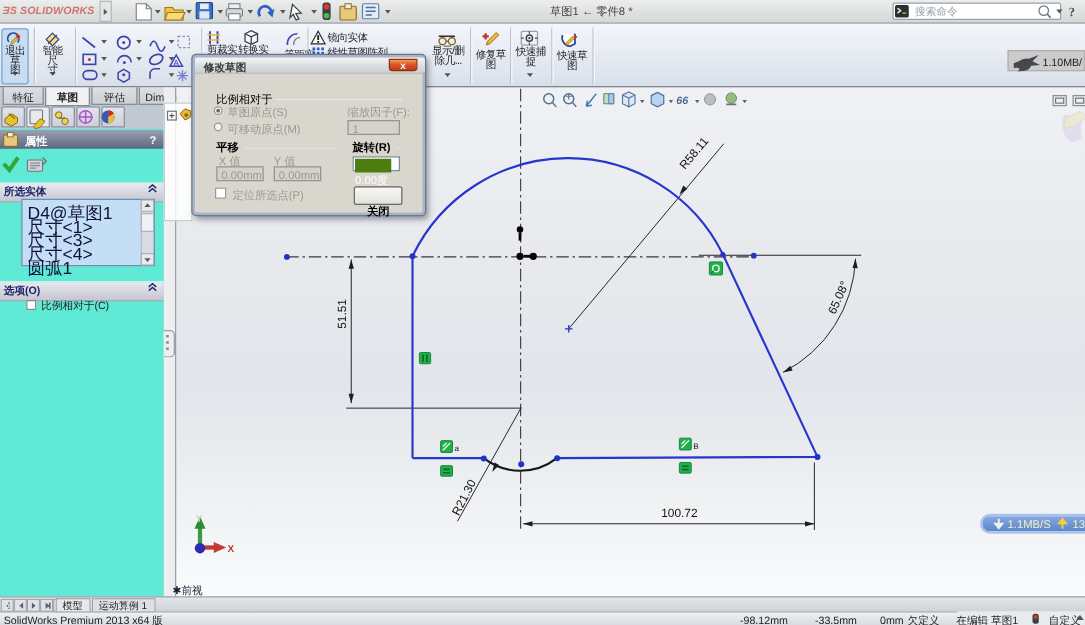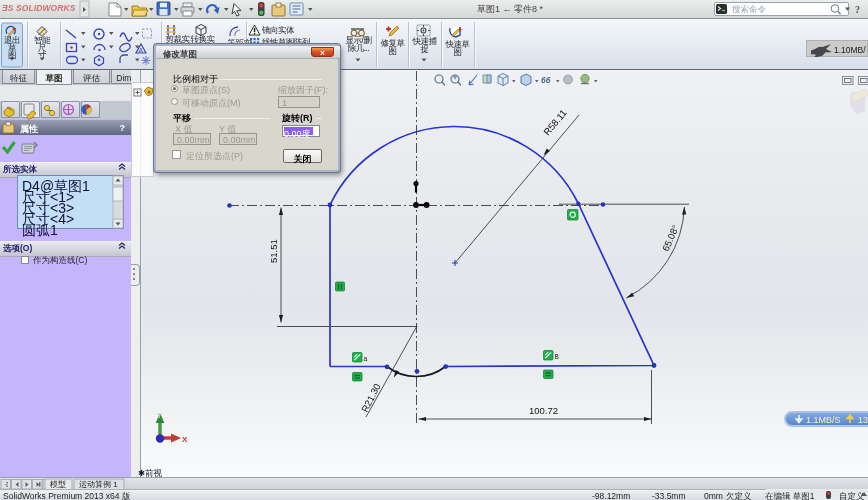--- a/index.html
+++ b/index.html
@@ -1,29 +1,29 @@
 <!DOCTYPE html>
 <html><head><meta charset="utf-8">
 <style>
 html,body{margin:0;padding:0}
 #app{position:relative;width:868px;height:500px;overflow:hidden;font-family:"Liberation Sans",sans-serif;background:#e8eaee;cursor:default}
 #app *{position:absolute;box-sizing:border-box}
 .t{white-space:nowrap;line-height:1}
 
 #titlebar{left:0;top:0;width:868px;height:19px;background:linear-gradient(#eceeed,#dfe1e0 55%,#d6d8d7);border-bottom:1px solid #8a9096}
 #logo{left:2px;top:4px;width:78px;height:13px;font-size:8.5px;font-weight:bold;font-style:italic;color:#d07272;letter-spacing:.1px}
-#titletext{left:440px;top:5px;width:140px;font-size:9px;color:#444;text-align:center}
+#titletext{left:440px;top:5px;width:140px;font-size:9px;color:#444;text-align:left}
 #search{left:714px;top:2px;width:135px;height:14px;background:#fff;border:1px solid #9aa2ab;border-radius:2px}
 
 #ribbon{left:0;top:19px;width:868px;height:51px;background:linear-gradient(#f3f6fa,#e4e9f1 60%,#d9dfe9);border-bottom:1px solid #5f6672}
 
 #cmtabs{left:0;top:70px;width:158px;height:15px;background:linear-gradient(#cdd1d7,#c2c7ce)}
 .cmtab{top:0;height:14px;background:linear-gradient(#dcdfe3,#cdd1d6);border:1px solid #868c95;border-top:none;font-size:8.5px;color:#222;text-align:center;padding-top:3px}
 
-#lpanel{left:0;top:101px;width:131px;height:392px;background:#c4b5fd}
+#lpanel{left:0;top:85px;width:131px;height:392px;background:#5eead4}
 #pmtabs{left:0;top:0;width:131px;height:18px;background:#c2c8d2}
 .pmtab{top:0;width:19px;height:17px;background:linear-gradient(#e2e5ea,#ccd1d9);border:1px solid #8d94a1;border-radius:2px 2px 0 0}
 #pmhdr{left:0;top:19px;width:131px;height:15px;background:linear-gradient(#99a0b2,#5f6780);color:#fff;font-size:9px;font-weight:bold}
 .sect{left:0;width:131px;height:16px;background:linear-gradient(#e8e8ee,#c6c6d2);border-top:1px solid #f2f2f6;border-bottom:1px solid #a9a9b8;color:#20246a;font-size:8.5px;font-weight:bold;padding:1px 0 0 3px}
 #listbox{left:17px;top:74px;width:107px;height:54px;background:#c3def5;border:1px solid #6e8cb0}
 .li{left:4px;font-size:14px;color:#10103a}
 
 #gfx{left:140px;top:70px;width:728px;height:407px;background:linear-gradient(#f0f1f4 0%,#e9ebee 25%,#e2e5ea 58%,#eef0f2 80%,#fafbfc 100%);border-left:1px solid #9aa0a8}
 #splitter{left:131px;top:70px;width:9px;height:407px;background:#eceef0}
 
@@ -248,21 +248,21 @@
     <div class="sect" style="top:61px">所选实体</div>
     <div id="listbox">
       <div class="li t" style="top:3px">D4@草图1</div>
       <div class="li t" style="top:14px">尺寸&lt;1&gt;</div>
       <div class="li t" style="top:25px">尺寸&lt;3&gt;</div>
       <div class="li t" style="top:36px">尺寸&lt;4&gt;</div>
       <div class="li t" style="top:47px">圆弧1</div>
     </div>
     <div class="sect" style="top:140px">选项(O)</div>
     <div style="left:21px;top:155px;width:8px;height:8px;background:#fff;border:1px solid #8a8a84"></div>
-    <div class="t" style="left:33px;top:155px;font-size:8.5px;color:#222">作为构造线(C)</div>
+    <div class="t" style="left:33px;top:155px;font-size:8.5px;color:#222">比例相对于(C)</div>
     <svg style="left:0;top:0;width:131px;height:392px" viewBox="0 0 131 392">
 
       <g transform="translate(4,4)">
           <path d="M0,6 l5,-4 5,3 v4 l-5,3 -5,-3 z" fill="#e8c030" stroke="#8a6a10" stroke-width="0.8"></path>
           <path d="M3,2 l5,4" stroke="#8a6a10" stroke-width="1"></path>
         </g>
       <g transform="translate(24,3)">
           <rect width="10" height="11" rx="1" fill="#e9e9ea" stroke="#70767e" stroke-width="0.9"></rect>
           <path d="M3,13 l5,-6 4,2 -4,5 -4,1 z" fill="#e8c030" stroke="#8a6a10" stroke-width="0.7"></path>
         </g>
@@ -494,25 +494,25 @@
     <div class="tb" style="left:122px;top:50px;width:42px;height:12px">1</div>
     <div class="dt t" style="left:17px;top:68px;font-weight:bold">平移</div>
     <div class="gline" style="left:38px;top:72px;width:76px"></div>
     <div class="dt t" style="left:126px;top:68px;font-weight:bold">旋转(R)</div>
     <div class="gline" style="left:160px;top:72px;width:6px"></div>
     <div class="dg t" style="left:19px;top:79px">X 值</div>
     <div class="dg t" style="left:63px;top:79px">Y 值</div>
     <div class="tb" style="left:17px;top:87px;width:38px;height:12px">0.00mm</div>
     <div class="tb" style="left:63px;top:87px;width:38px;height:12px">0.00mm</div>
     <div class="tb tbw" style="left:126px;top:79px;width:38px;height:12px;padding:0">
-        <span style="background:#8b5cf6;color:#fff;position:absolute;left:1px;top:1px;right:6px;bottom:1px;padding-top:1px">0.00度</span>
+        <span style="background:#4d7c0f;color:#fff;position:absolute;left:1px;top:1px;right:6px;bottom:1px;padding-top:11px">0.00度</span>
       </div>
     <div style="left:16px;top:104px;width:9px;height:9px;background:#fff;border:1px solid #999"></div>
     <div class="dg t" style="left:30px;top:106px">定位所选点(P)</div>
-    <div style="left:127px;top:103px;width:39px;height:14px;background:linear-gradient(#f8f8f6,#e2e2dc);border:1px solid #6a6a66;border-radius:2px;color:#000;font-size:9px;text-align:center;padding-top:3px;font-weight:bold">关闭</div>
+    <div style="left:127px;top:103px;width:39px;height:14px;background:linear-gradient(#f8f8f6,#e2e2dc);border:1px solid #6a6a66;border-radius:2px;color:#000;font-size:9px;text-align:center;padding-top:13px;font-weight:bold">关闭</div>
   </div>
   <div id="speedtop">
     <svg style="left:2px;top:1px;width:24px;height:15px" viewBox="0 0 24 15">
         <path d="M2,8.5 l4,-1.5 q4,-3 8,-2 l8,-3 -5,5 6,3 -7,0.5 q-2,4 -6,4 l-6,2 3,-3.5 -3,-1 q-2,1.5 -2,-0.5 z" fill="#44484e" stroke="none"></path>
       </svg>
     <span style="position:absolute;left:27px;top:5px" class="t">1.10MB/</span>
   </div>
   <div id="pill">
       <svg style="position:absolute;left:0;top:0;width:90px;height:12px" viewBox="0 0 90 12">
 <path d="M13,2 v4.5 M13,9.5 l-2.8,-3.5 h5.6 z" stroke="#e8f4e8" stroke-width="1.6" fill="#e8f4e8"></path>

